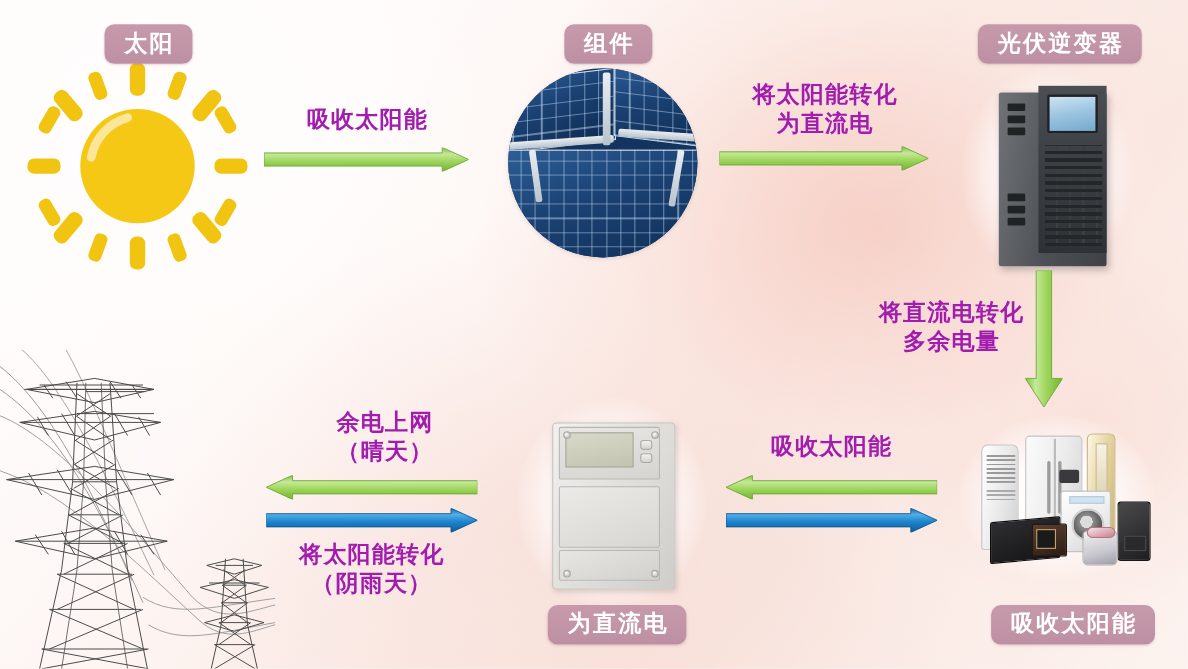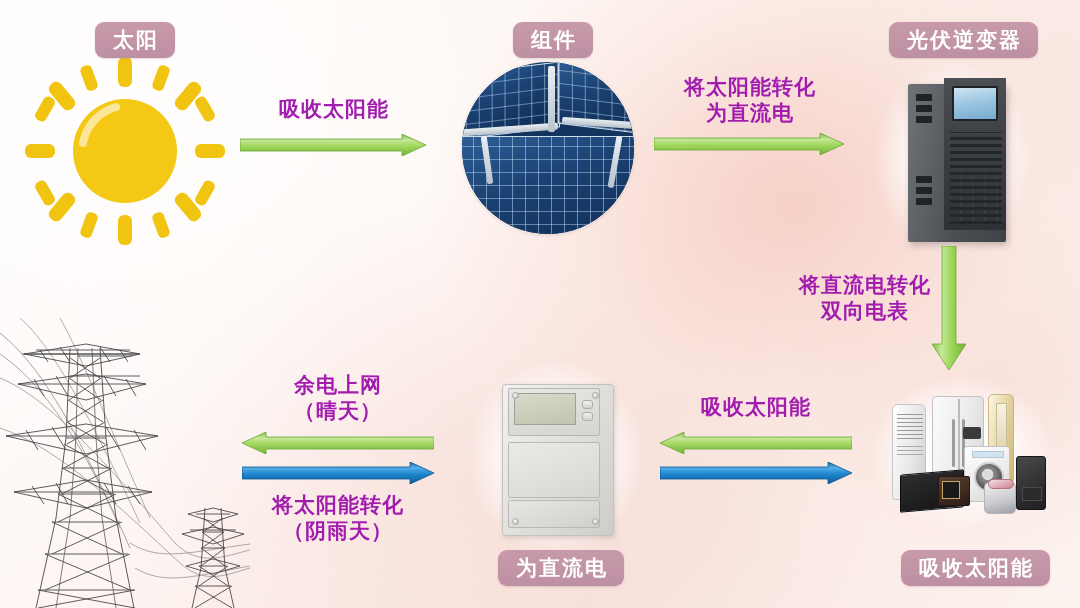--- a/index.html
+++ b/index.html
@@ -448,25 +448,25 @@
     <path d="M0 5 L168 5 L168 0 L192 11 L168 22 L168 17 L0 17 Z" fill="url(#bGrad)" stroke="#0d5792" stroke-width="0.8"></path>
   </svg>
 </div>
 
 <div class="flow-label" style="left:240px; top:96px; width:188px;">吸收太阳能</div>
 
 <div class="flow-label" style="left:650px; top:74px; width:200px;">将太阳能转化
 为直流电</div>
 
 <div class="flow-label" style="left:790px; top:272px; width:150px;">将直流电转化
-双向电表</div>
+多余电量</div>
 
 <div class="flow-label" style="left:658px; top:394px; width:196px;">吸收太阳能</div>
 
-<div class="flow-label" style="left:242px; top:372px; width:192px;">余电上网
+<div class="flow-label" style="left:254px; top:372px; width:192px;">余电上网
 （晴天）</div>
 
 <div class="flow-label" style="left:232px; top:492px; width:212px;">将太阳能转化
 （阴雨天）</div>
 
 <div class="badge" style="left:95px; top:22px;">太阳</div>
 
 <div class="badge" style="left:513px; top:22px;">组件</div>
 
 <div class="badge" style="left:889px; top:22px;">光伏逆变器</div>

